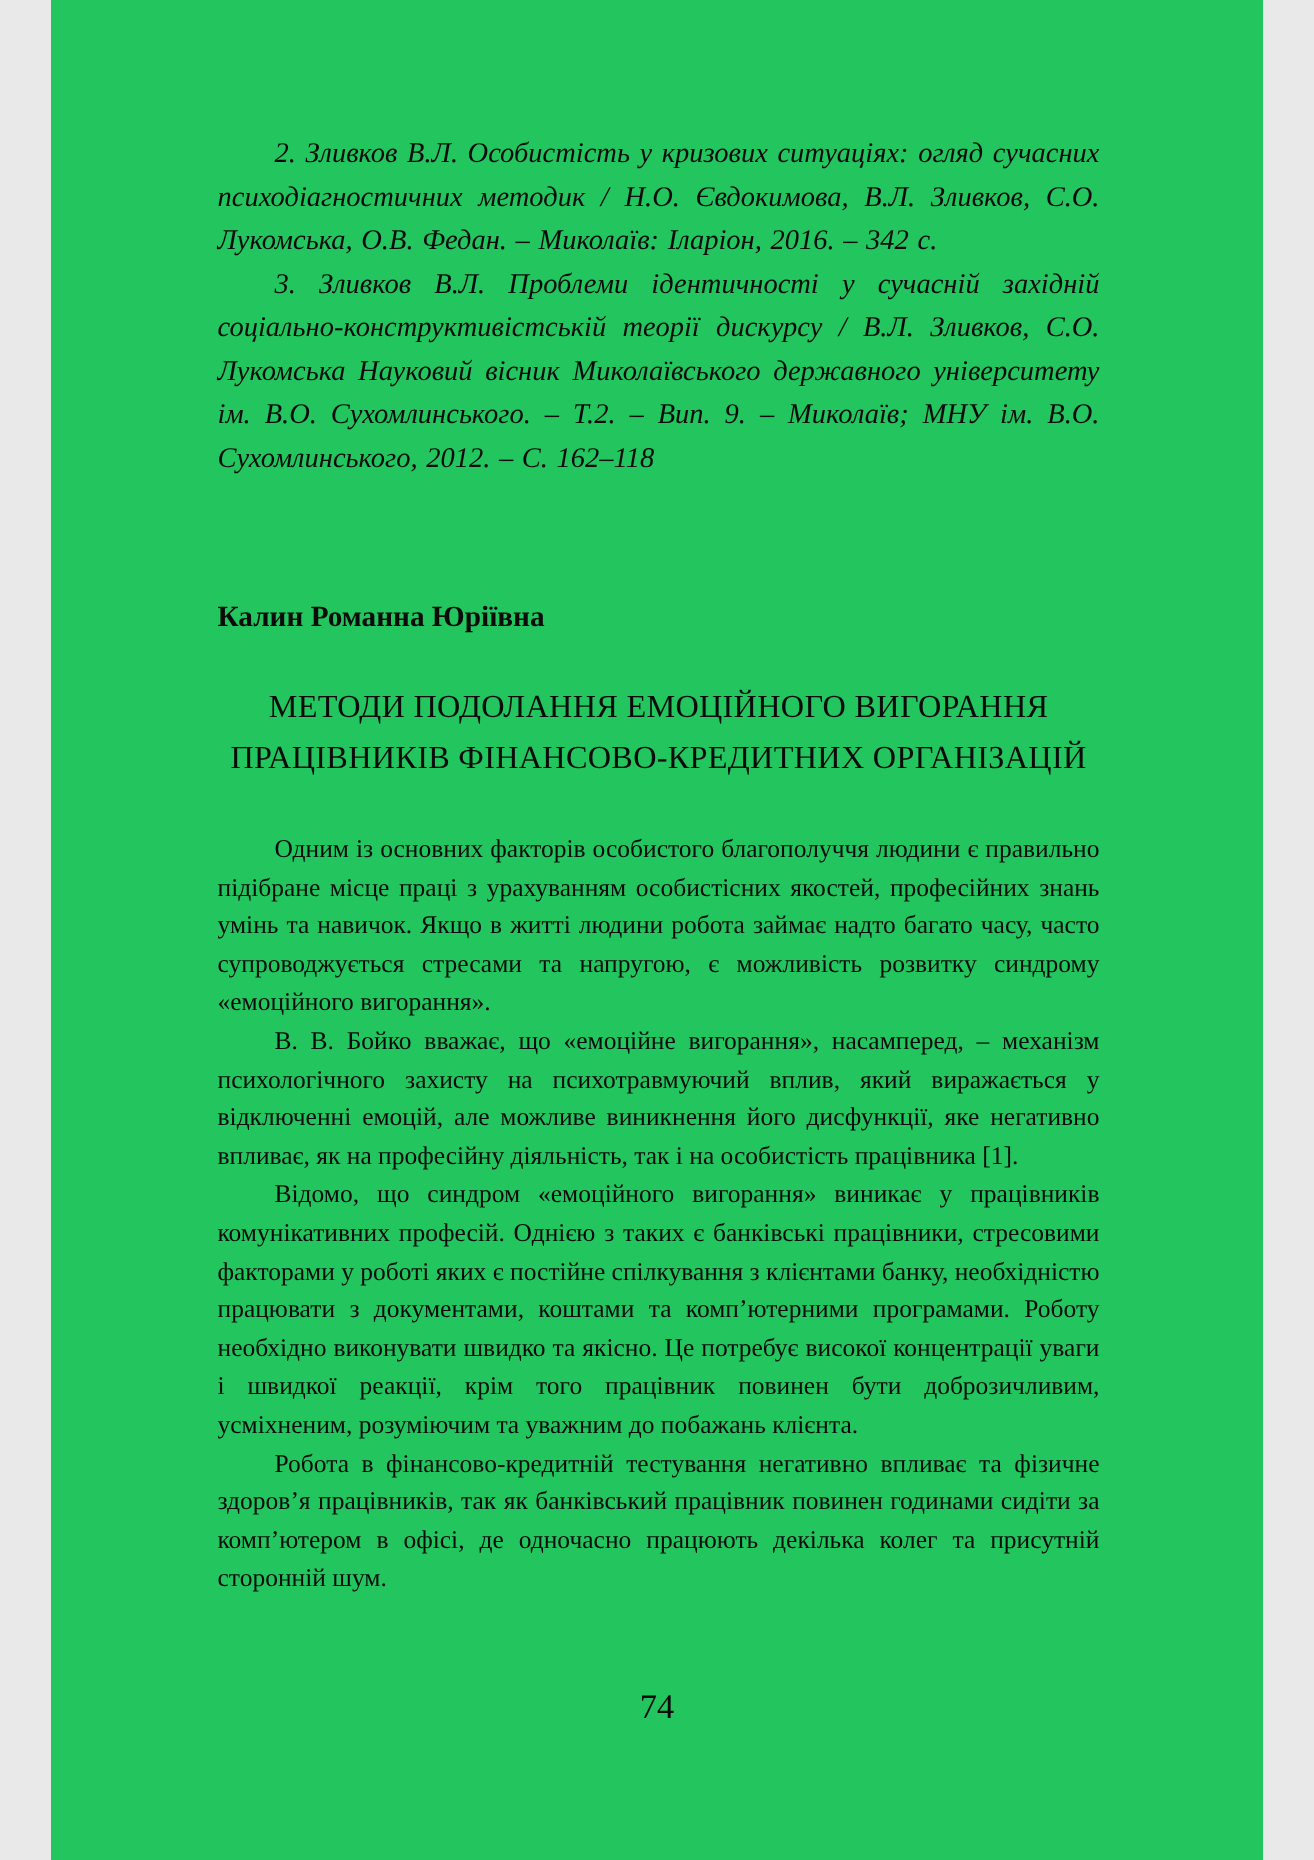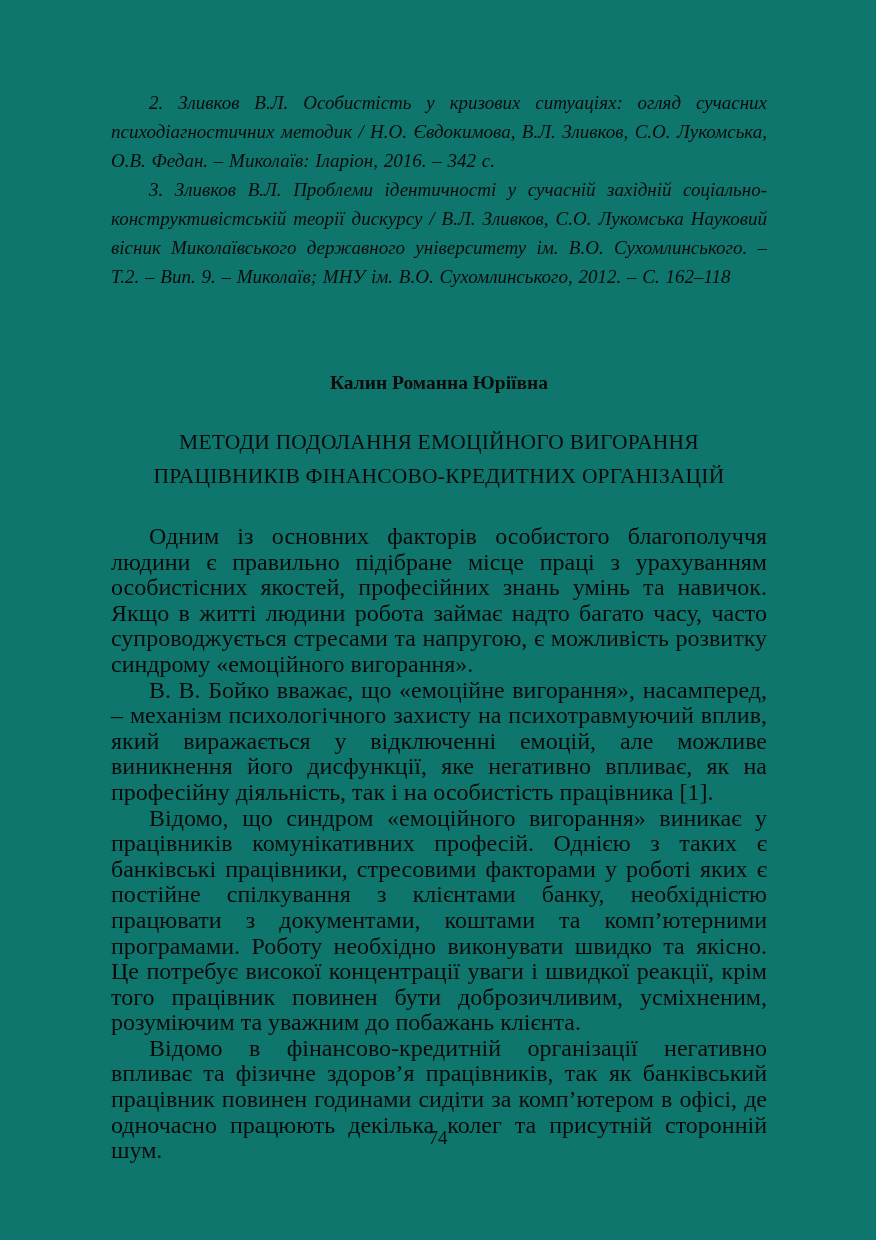--- a/index.html
+++ b/index.html
@@ -2,24 +2,24 @@
 <html><head>
   <meta charset="utf-8">
   <style>
     html, body {
       margin: 0;
       padding: 0;
       background: #e9e9e9;
     }
     .page {
       position: relative;
-      width: 876px;
+      width: 808px;
       height: 1240px;
       margin: 0 auto;
-      background: #0f766e;
+      background: #22c55e;
       font-family: "Liberation Serif", serif;
       color: #0b0b0b;
       overflow: hidden;
     }
     .content {
       padding: 88px 109px 0 111px;
     }
     .references .ref {
       margin: 0;
       font-style: italic;
@@ -34,47 +34,46 @@
       font-style: italic;
       font-size: 19px;
       line-height: 29px;
       text-align: right;
     }
     .author-name {
       margin: 80px 0 0 0;
       font-weight: bold;
       font-size: 19.5px;
       line-height: 24px;
-      text-align: center;
     }
     .article-title {
       margin: 30px 0 0 0;
       font-weight: normal;
       font-size: 21.5px;
       line-height: 34px;
       text-align: center;
       letter-spacing: 0.2px;
     }
     .body-text {
       margin-top: 31px;
     }
     .body-text .para {
       margin: 0;
-      font-size: 24px;
+      font-size: 17px;
       line-height: 25.6px;
       text-align: justify;
       text-indent: 38px;
     }
     .page-number {
       position: absolute;
       left: 0;
       right: 0;
       top: 1126px;
       text-align: center;
-      font-size: 19px;
+      font-size: 23px;
       line-height: 24px;
     }
   </style>
 </head>
 <body>
 
 <div class="page">
   <div class="content">
 
     <div class="references">
@@ -84,19 +83,19 @@
 
 
     <p class="author-name">Калин Романна Юріївна</p>
 
     <h1 class="article-title">МЕТОДИ ПОДОЛАННЯ ЕМОЦІЙНОГО ВИГОРАННЯ ПРАЦІВНИКІВ ФІНАНСОВО-КРЕДИТНИХ ОРГАНІЗАЦІЙ</h1>
 
     <div class="body-text">
       <p class="para">Одним із основних факторів особистого благополуччя людини є правильно підібране місце праці з урахуванням особистісних якостей, професійних знань умінь та навичок. Якщо в житті людини робота займає надто багато часу, часто супроводжується стресами та напругою, є можливість розвитку синдрому «емоційного вигорання».</p>
       <p class="para">В. В. Бойко вважає, що «емоційне вигорання», насамперед, – механізм психологічного захисту на психотравмуючий вплив, який виражається у відключенні емоцій, але можливе виникнення його дисфункції, яке негативно впливає, як на професійну діяльність, так і на особистість працівника [1].</p>
       <p class="para">Відомо, що синдром «емоційного вигорання» виникає у працівників комунікативних професій. Однією з таких є банківські працівники, стресовими факторами у роботі яких є постійне спілкування з клієнтами банку, необхідністю працювати з документами, коштами та комп’ютерними програмами. Роботу необхідно виконувати швидко та якісно. Це потребує високої концентрації уваги і швидкої реакції, крім того працівник повинен бути доброзичливим, усміхненим, розуміючим та уважним до побажань клієнта.</p>
-      <p class="para">Відомо в фінансово-кредитній організації негативно впливає та фізичне здоров’я працівників, так як банківський працівник повинен годинами сидіти за комп’ютером в офісі, де одночасно працюють декілька колег та присутній сторонній шум.</p>
+      <p class="para">Робота в фінансово-кредитній тестування негативно впливає та фізичне здоров’я працівників, так як банківський працівник повинен годинами сидіти за комп’ютером в офісі, де одночасно працюють декілька колег та присутній сторонній шум.</p>
     </div>
 
   </div>
 
   <div class="page-number">74</div>
 </div>
 
 </body></html>

